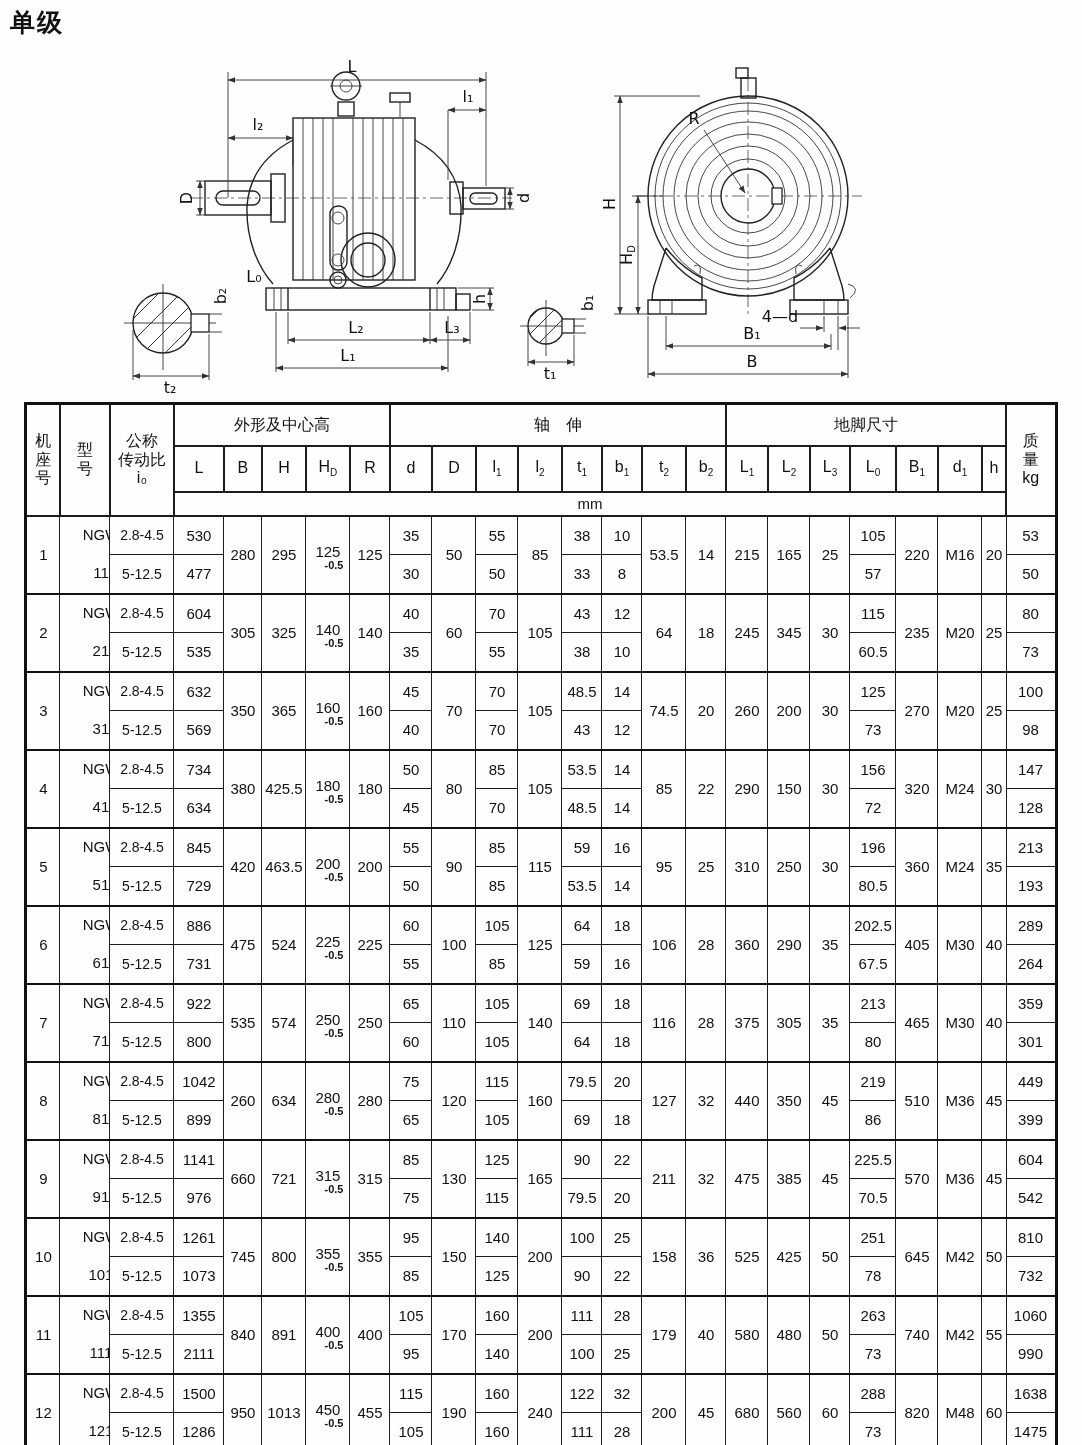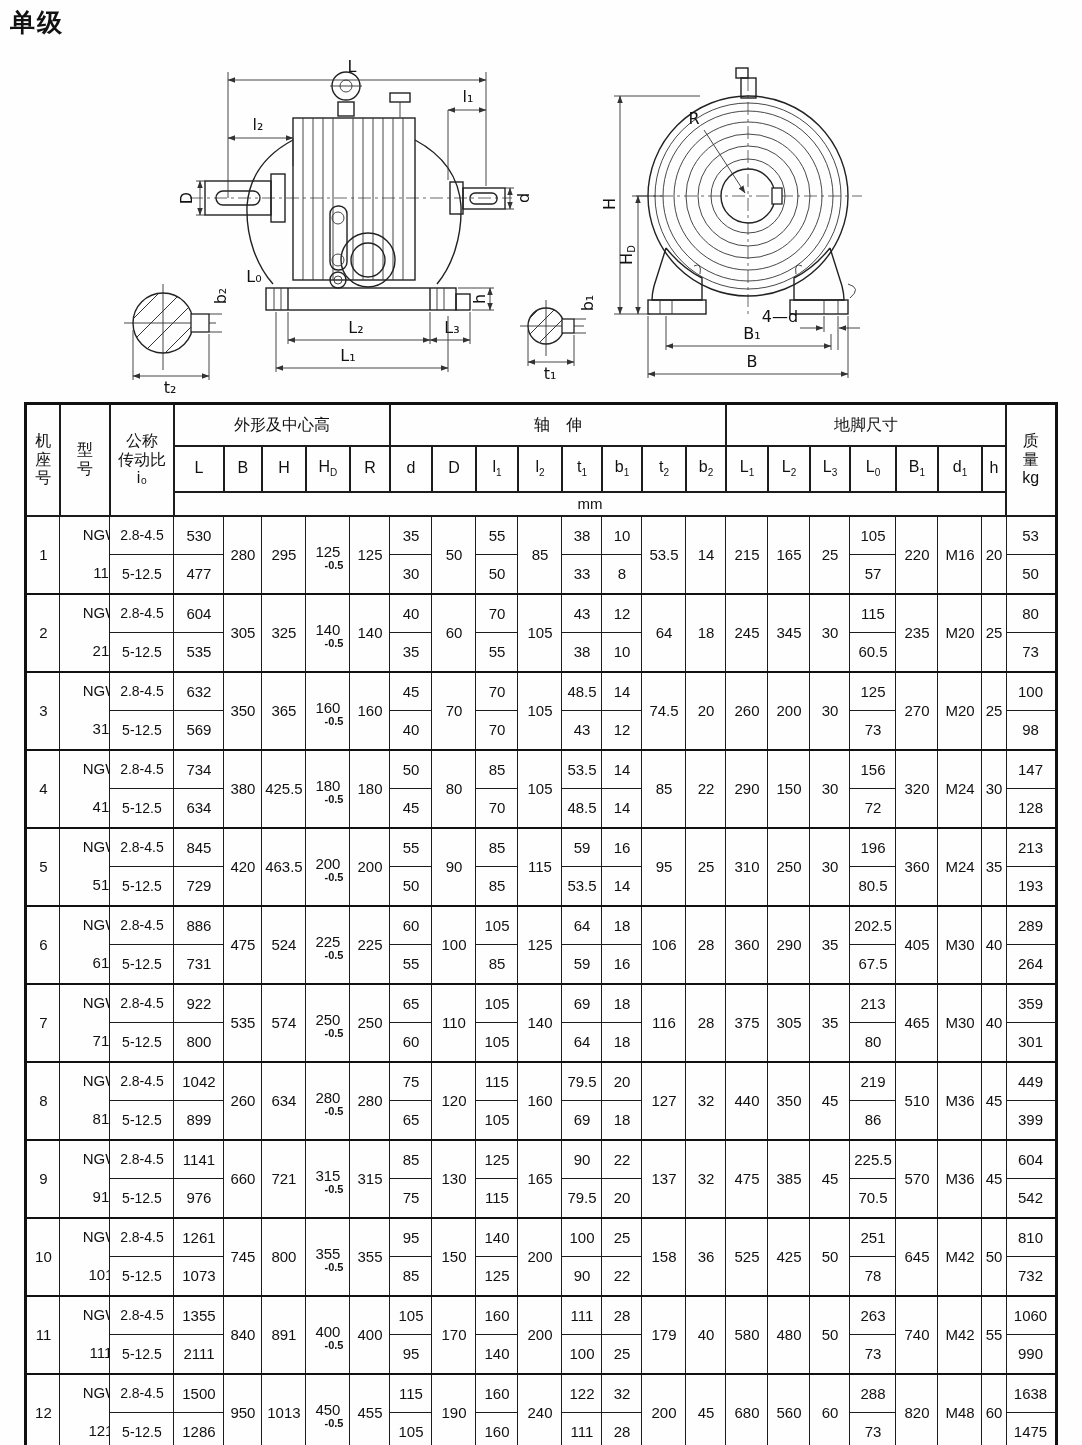--- a/index.html
+++ b/index.html
@@ -659,21 +659,21 @@
             <div class="hdv">315</div>
             <div class="tol">-0.5</div>
           </td>
           <td rowspan="2">315</td>
           <td>85</td>
           <td rowspan="2">130</td>
           <td>125</td>
           <td rowspan="2">165</td>
           <td>90</td>
           <td>22</td>
-          <td rowspan="2">137</td>
+          <td rowspan="2">211</td>
           <td rowspan="2">32</td>
           <td rowspan="2">475</td>
           <td rowspan="2">385</td>
           <td rowspan="2">45</td>
           <td>225.5</td>
           <td rowspan="2">570</td>
           <td rowspan="2">M36</td>
           <td rowspan="2">45</td>
           <td>604</td>
         </tr>

